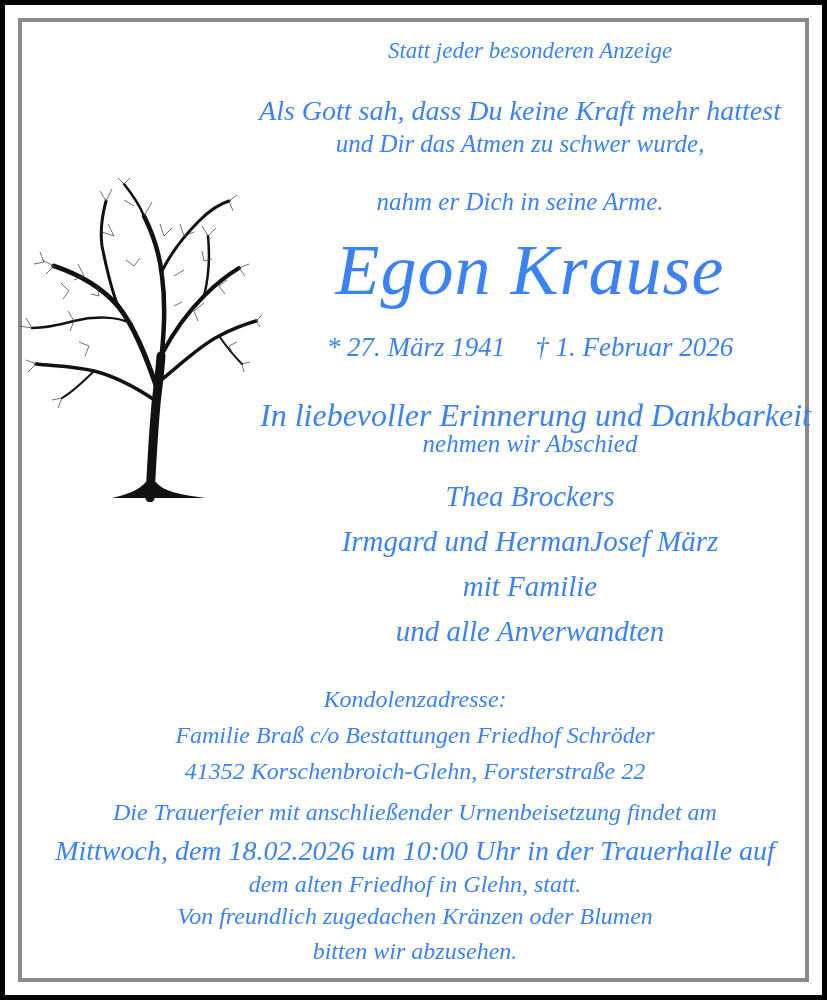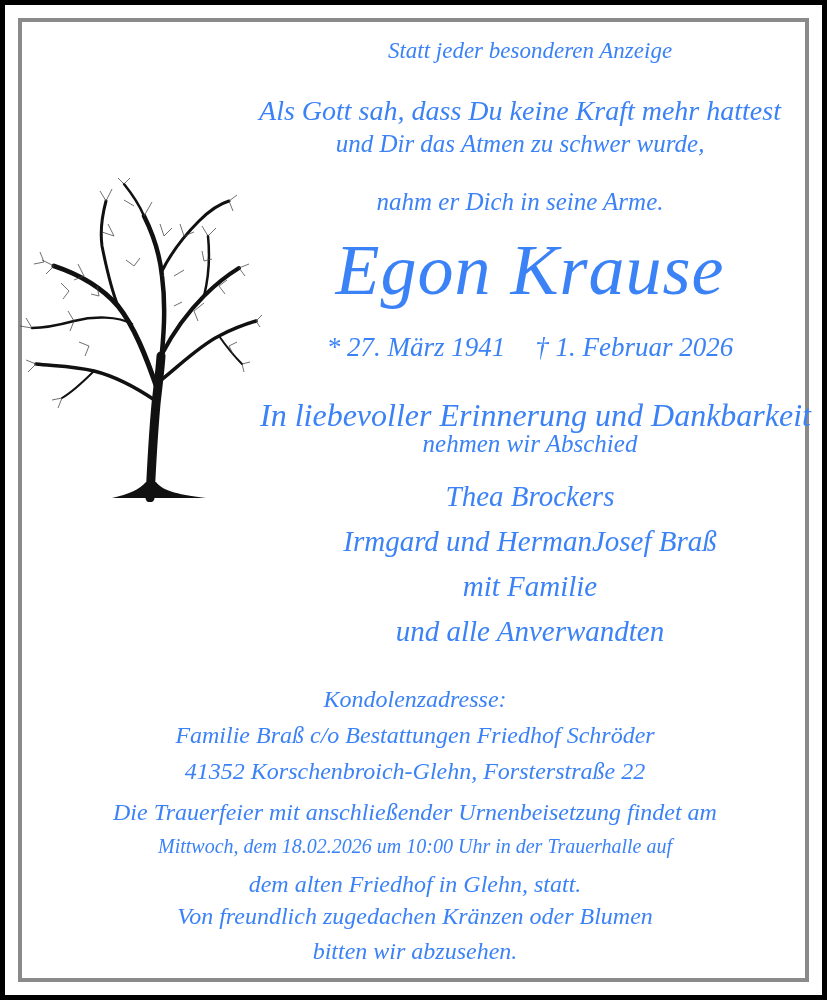--- a/index.html
+++ b/index.html
@@ -67,25 +67,25 @@
 <div class="line serif" style="left:290px; width:480px; top:228px; font-size:72px; letter-spacing:1px; line-height:84px;">Egon Krause</div>
 
 <div class="line serif" style="left:290px; width:480px; top:332px; font-size:27px;">
   <span>* 27. März 1941</span><span style="display:inline-block; width:30px;"></span><span>† 1. Februar 2026</span>
 </div>
 
 <div class="line serif" style="left:260px; width:540px; top:397px; font-size:32px;">In liebevoller Erinnerung und Dankbarkeit</div>
 <div class="line serif" style="left:260px; width:540px; top:430px; font-size:25px;">nehmen wir Abschied</div>
 
 <div class="line serif" style="left:260px; width:540px; top:480px; font-size:29px;">Thea Brockers</div>
-<div class="line serif" style="left:260px; width:540px; top:525px; font-size:29px;">Irmgard und HermanJosef Braß</div>
+<div class="line serif" style="left:260px; width:540px; top:525px; font-size:29px;">Irmgard und HermanJosef März</div>
 <div class="line serif" style="left:260px; width:540px; top:570px; font-size:29px;">mit Familie</div>
 <div class="line serif" style="left:260px; width:540px; top:615px; font-size:29px;">und alle Anverwandten</div>
 
 <div class="line serif" style="left:30px; width:770px; top:686px; font-size:24px;">Kondolenzadresse:</div>
 <div class="line serif" style="left:30px; width:770px; top:722px; font-size:24px;">Familie Braß c/o Bestattungen Friedhof Schröder</div>
 <div class="line serif" style="left:30px; width:770px; top:758px; font-size:24px;">41352 Korschenbroich-Glehn, Forsterstraße 22</div>
 
 <div class="line serif" style="left:20px; width:790px; top:799px; font-size:24px;">Die Trauerfeier mit anschließender Urnenbeisetzung findet am</div>
-<div class="line serif" style="left:20px; width:790px; top:835px; font-size:20px;">Mittwoch, dem 18.02.2026 um 10:00 Uhr in der Trauerhalle auf</div>
+<div class="line serif" style="left:20px; width:790px; top:835px; font-size:28px;">Mittwoch, dem 18.02.2026 um 10:00 Uhr in der Trauerhalle auf</div>
 <div class="line serif" style="left:20px; width:790px; top:871px; font-size:24px;">dem alten Friedhof in Glehn, statt.</div>
 <div class="line serif" style="left:20px; width:790px; top:903px; font-size:24px;">Von freundlich zugedachen Kränzen oder Blumen</div>
 <div class="line serif" style="left:20px; width:790px; top:938px; font-size:24px;">bitten wir abzusehen.</div>
 
 </body></html>

